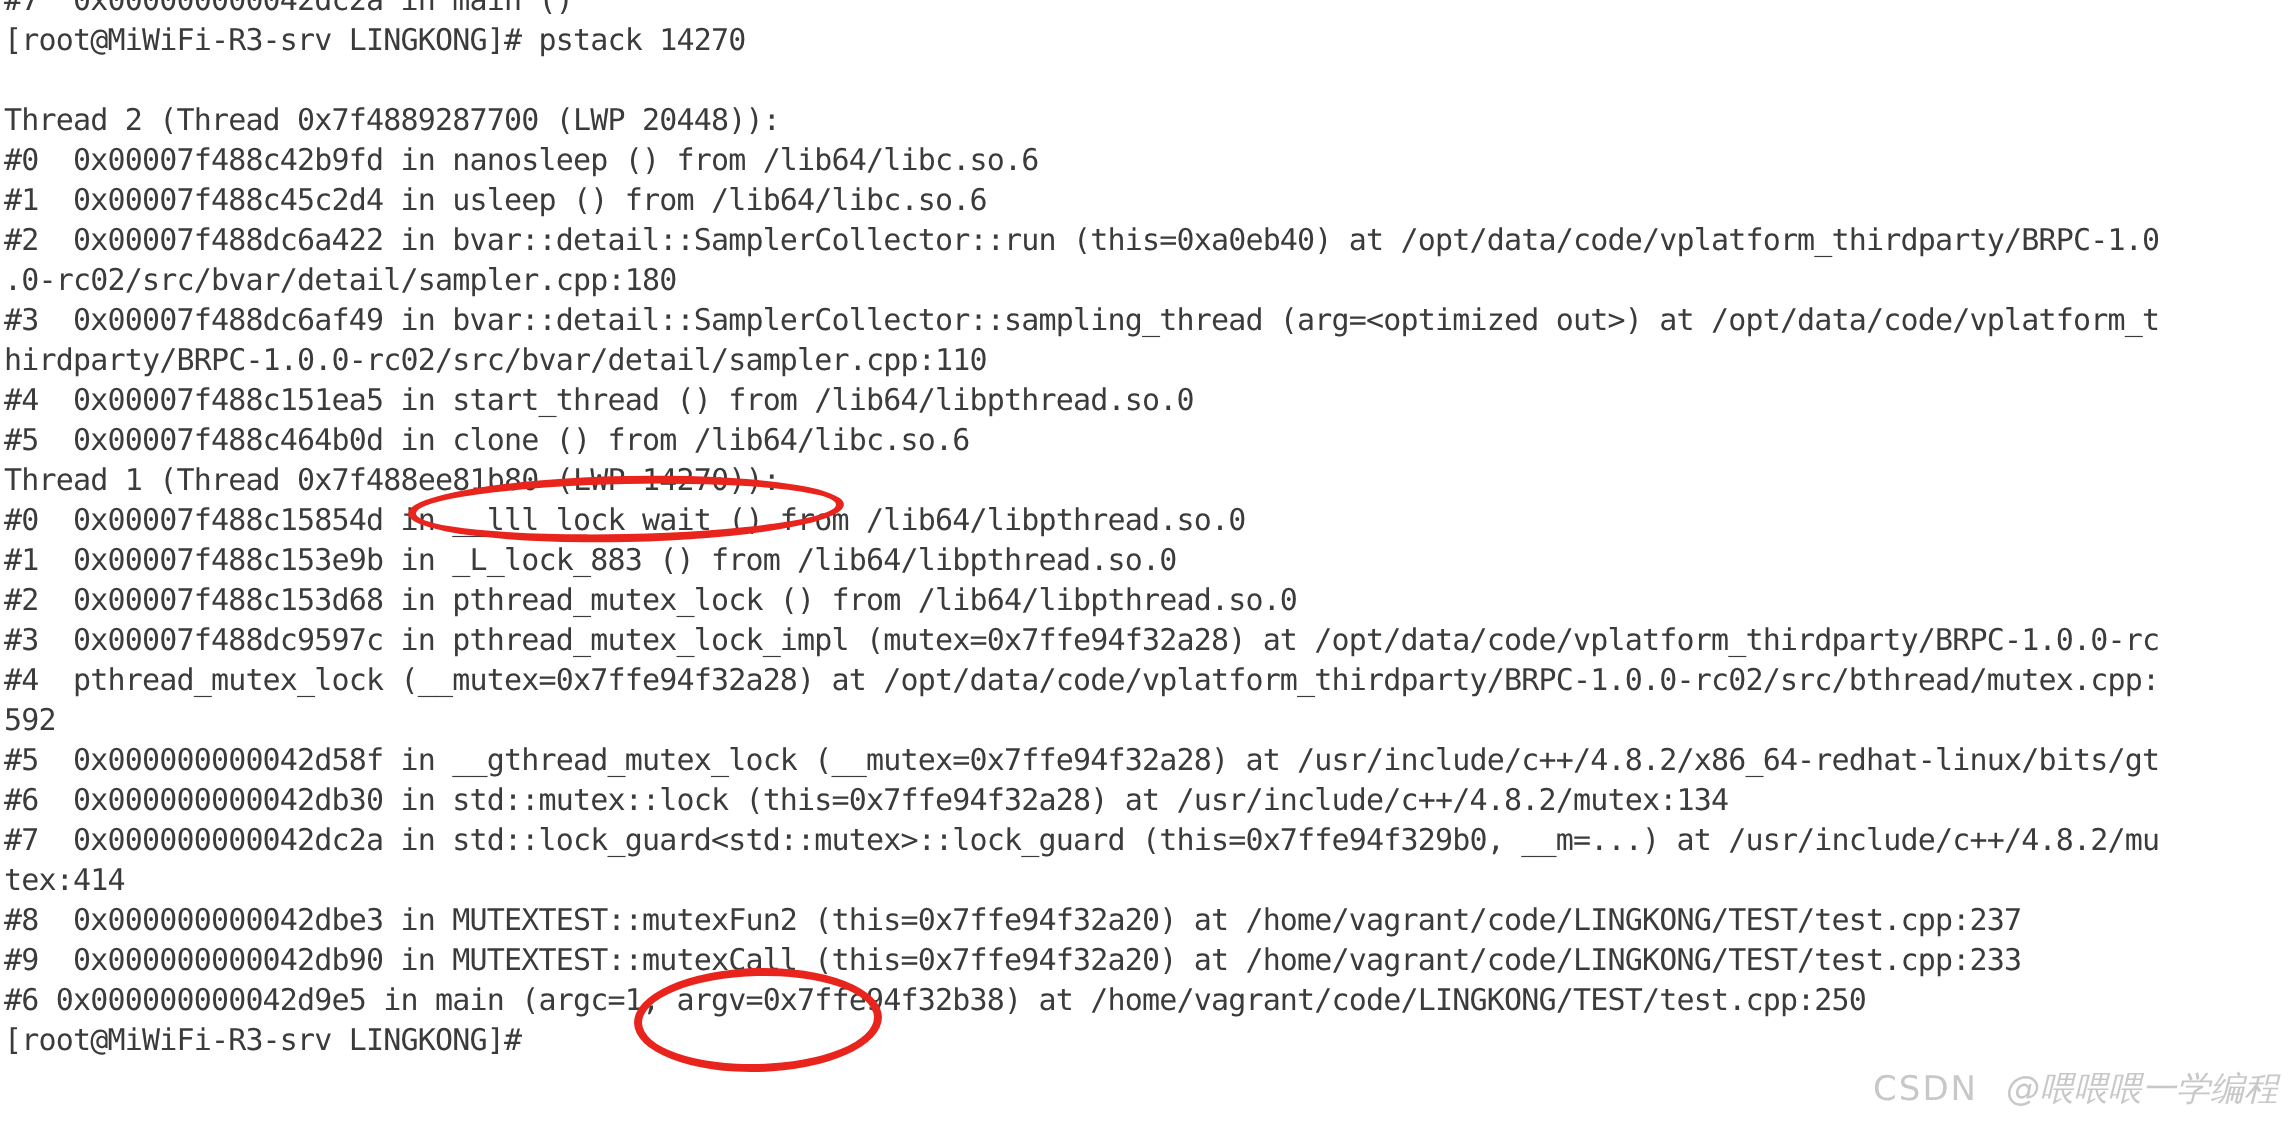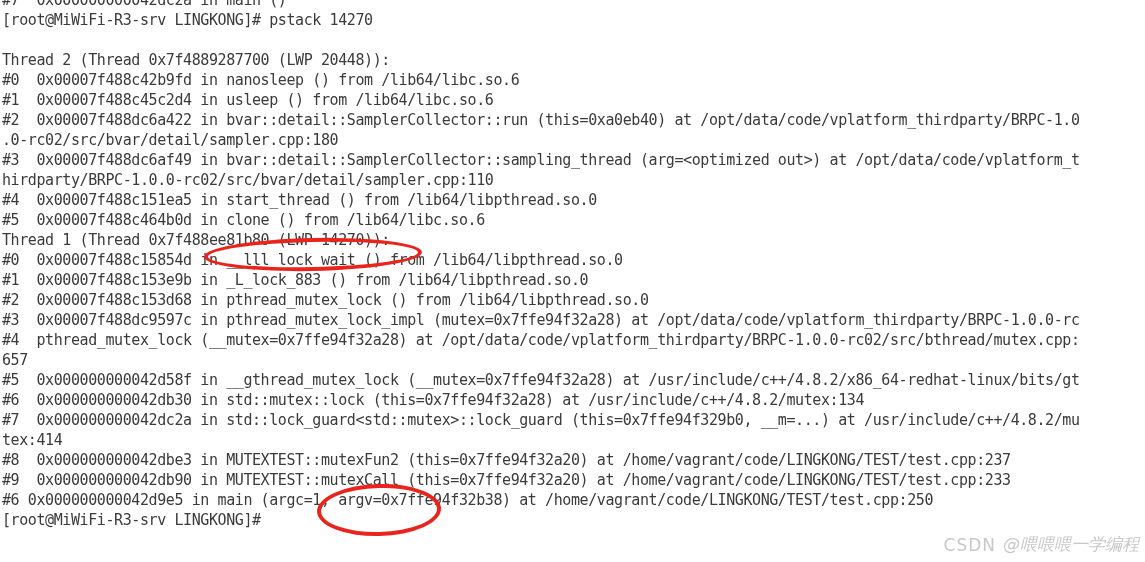--- a/index.html
+++ b/index.html
@@ -64,21 +64,21 @@
     height: 52px;
     transform: rotate(-1.5deg);
   }
   
   #watermark {
     position: absolute;
     right: 6px;
     bottom: 6px;
     display: flex;
     align-items: center;
-    gap: 7px;
+    gap: 14px;
     color: #c8c8c8;
     font-size: 17px;
     font-family: "DejaVu Sans", "Liberation Sans", sans-serif;
     white-space: nowrap;
     pointer-events: none;
   }
   #watermark .wm-brand {
     font-family: "DejaVu Sans", "Liberation Sans", sans-serif;
     letter-spacing: 1px;
   }
@@ -104,21 +104,21 @@
       <div class="line">#3  0x00007f488dc6af49 in bvar::detail::SamplerCollector::sampling_thread (arg=&lt;optimized out&gt;) at /opt/data/code/vplatform_t</div>
       <div class="line">hirdparty/BRPC-1.0.0-rc02/src/bvar/detail/sampler.cpp:110</div>
       <div class="line">#4  0x00007f488c151ea5 in start_thread () from /lib64/libpthread.so.0</div>
       <div class="line">#5  0x00007f488c464b0d in clone () from /lib64/libc.so.6</div>
       <div class="line">Thread 1 (Thread 0x7f488ee81b80 (LWP 14270)):</div>
       <div class="line">#0  0x00007f488c15854d in __lll_lock_wait () from /lib64/libpthread.so.0</div>
       <div class="line">#1  0x00007f488c153e9b in _L_lock_883 () from /lib64/libpthread.so.0</div>
       <div class="line">#2  0x00007f488c153d68 in pthread_mutex_lock () from /lib64/libpthread.so.0</div>
       <div class="line">#3  0x00007f488dc9597c in pthread_mutex_lock_impl (mutex=0x7ffe94f32a28) at /opt/data/code/vplatform_thirdparty/BRPC-1.0.0-rc</div>
       <div class="line">#4  pthread_mutex_lock (__mutex=0x7ffe94f32a28) at /opt/data/code/vplatform_thirdparty/BRPC-1.0.0-rc02/src/bthread/mutex.cpp:</div>
-      <div class="line">657</div>
+      <div class="line">592</div>
       <div class="line">#5  0x000000000042d58f in __gthread_mutex_lock (__mutex=0x7ffe94f32a28) at /usr/include/c++/4.8.2/x86_64-redhat-linux/bits/gt</div>
       <div class="line">#6  0x000000000042db30 in std::mutex::lock (this=0x7ffe94f32a28) at /usr/include/c++/4.8.2/mutex:134</div>
       <div class="line">#7  0x000000000042dc2a in std::lock_guard&lt;std::mutex&gt;::lock_guard (this=0x7ffe94f329b0, __m=...) at /usr/include/c++/4.8.2/mu</div>
       <div class="line">tex:414</div>
       <div class="line">#8  0x000000000042dbe3 in MUTEXTEST::mutexFun2 (this=0x7ffe94f32a20) at /home/vagrant/code/LINGKONG/TEST/test.cpp:237</div>
       <div class="line">#9  0x000000000042db90 in MUTEXTEST::mutexCall (this=0x7ffe94f32a20) at /home/vagrant/code/LINGKONG/TEST/test.cpp:233</div>
       <div class="line">#6 0x000000000042d9e5 in main (argc=1, argv=0x7ffe94f32b38) at /home/vagrant/code/LINGKONG/TEST/test.cpp:250</div>
       <div class="line">[root@MiWiFi-R3-srv LINGKONG]#</div>
     </div>
 

